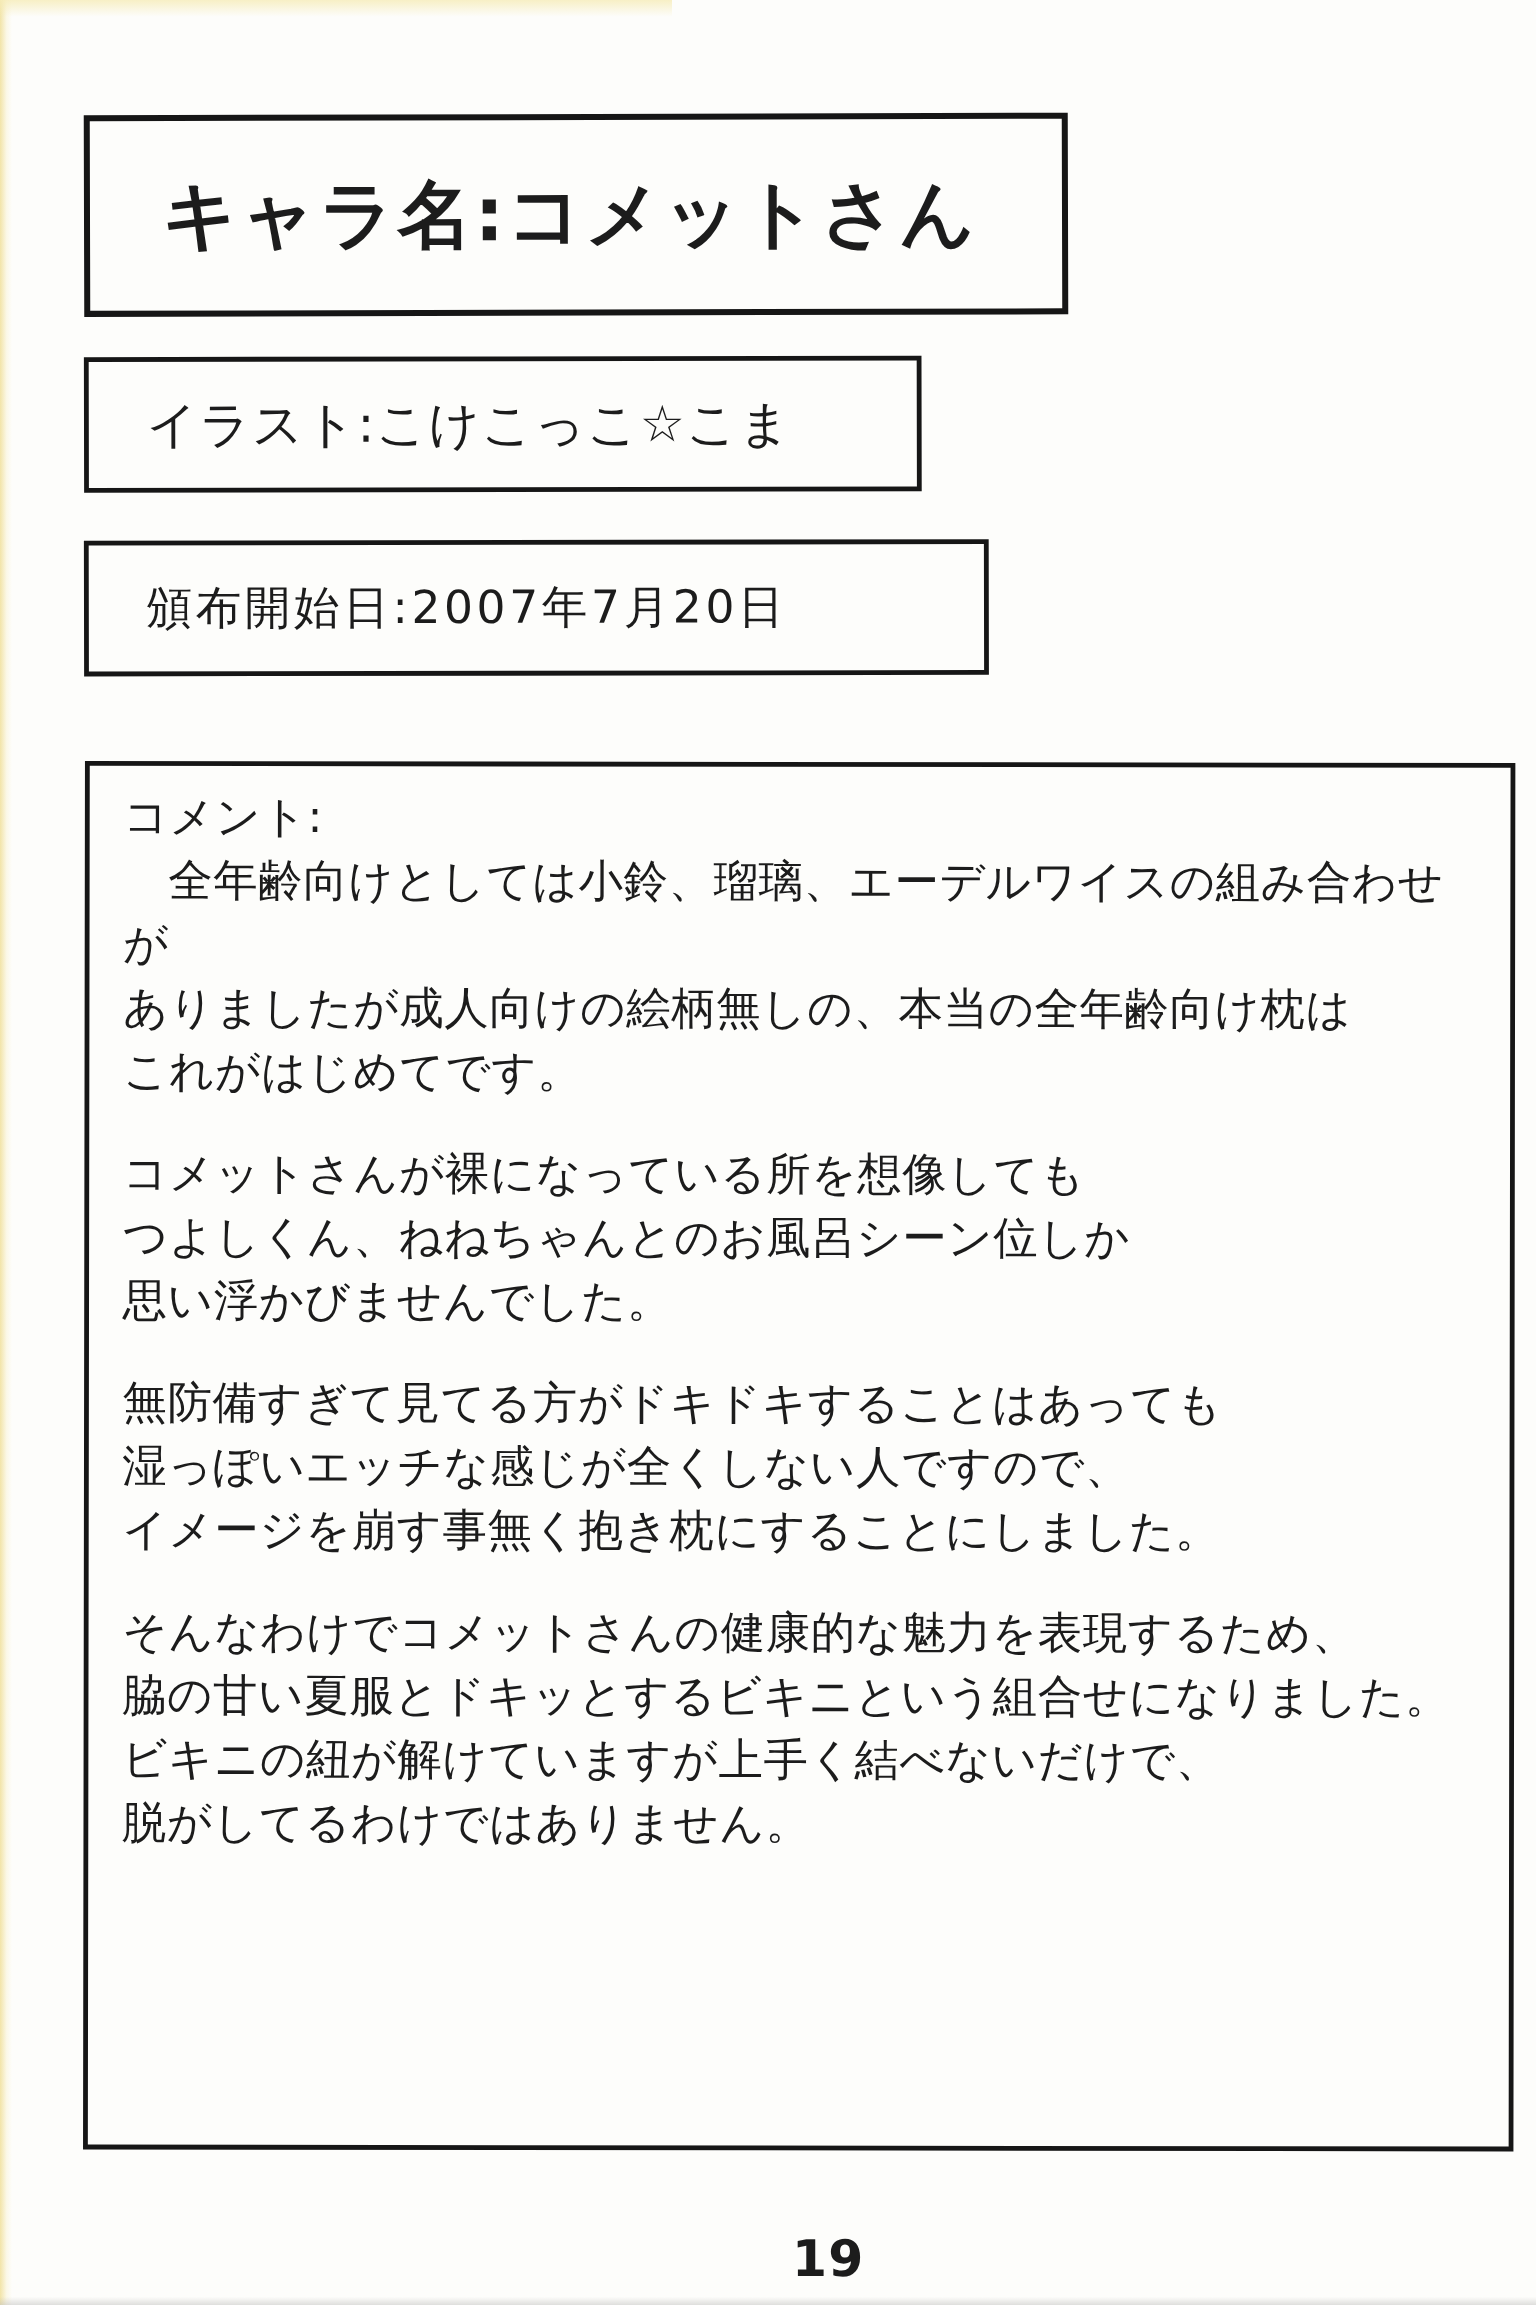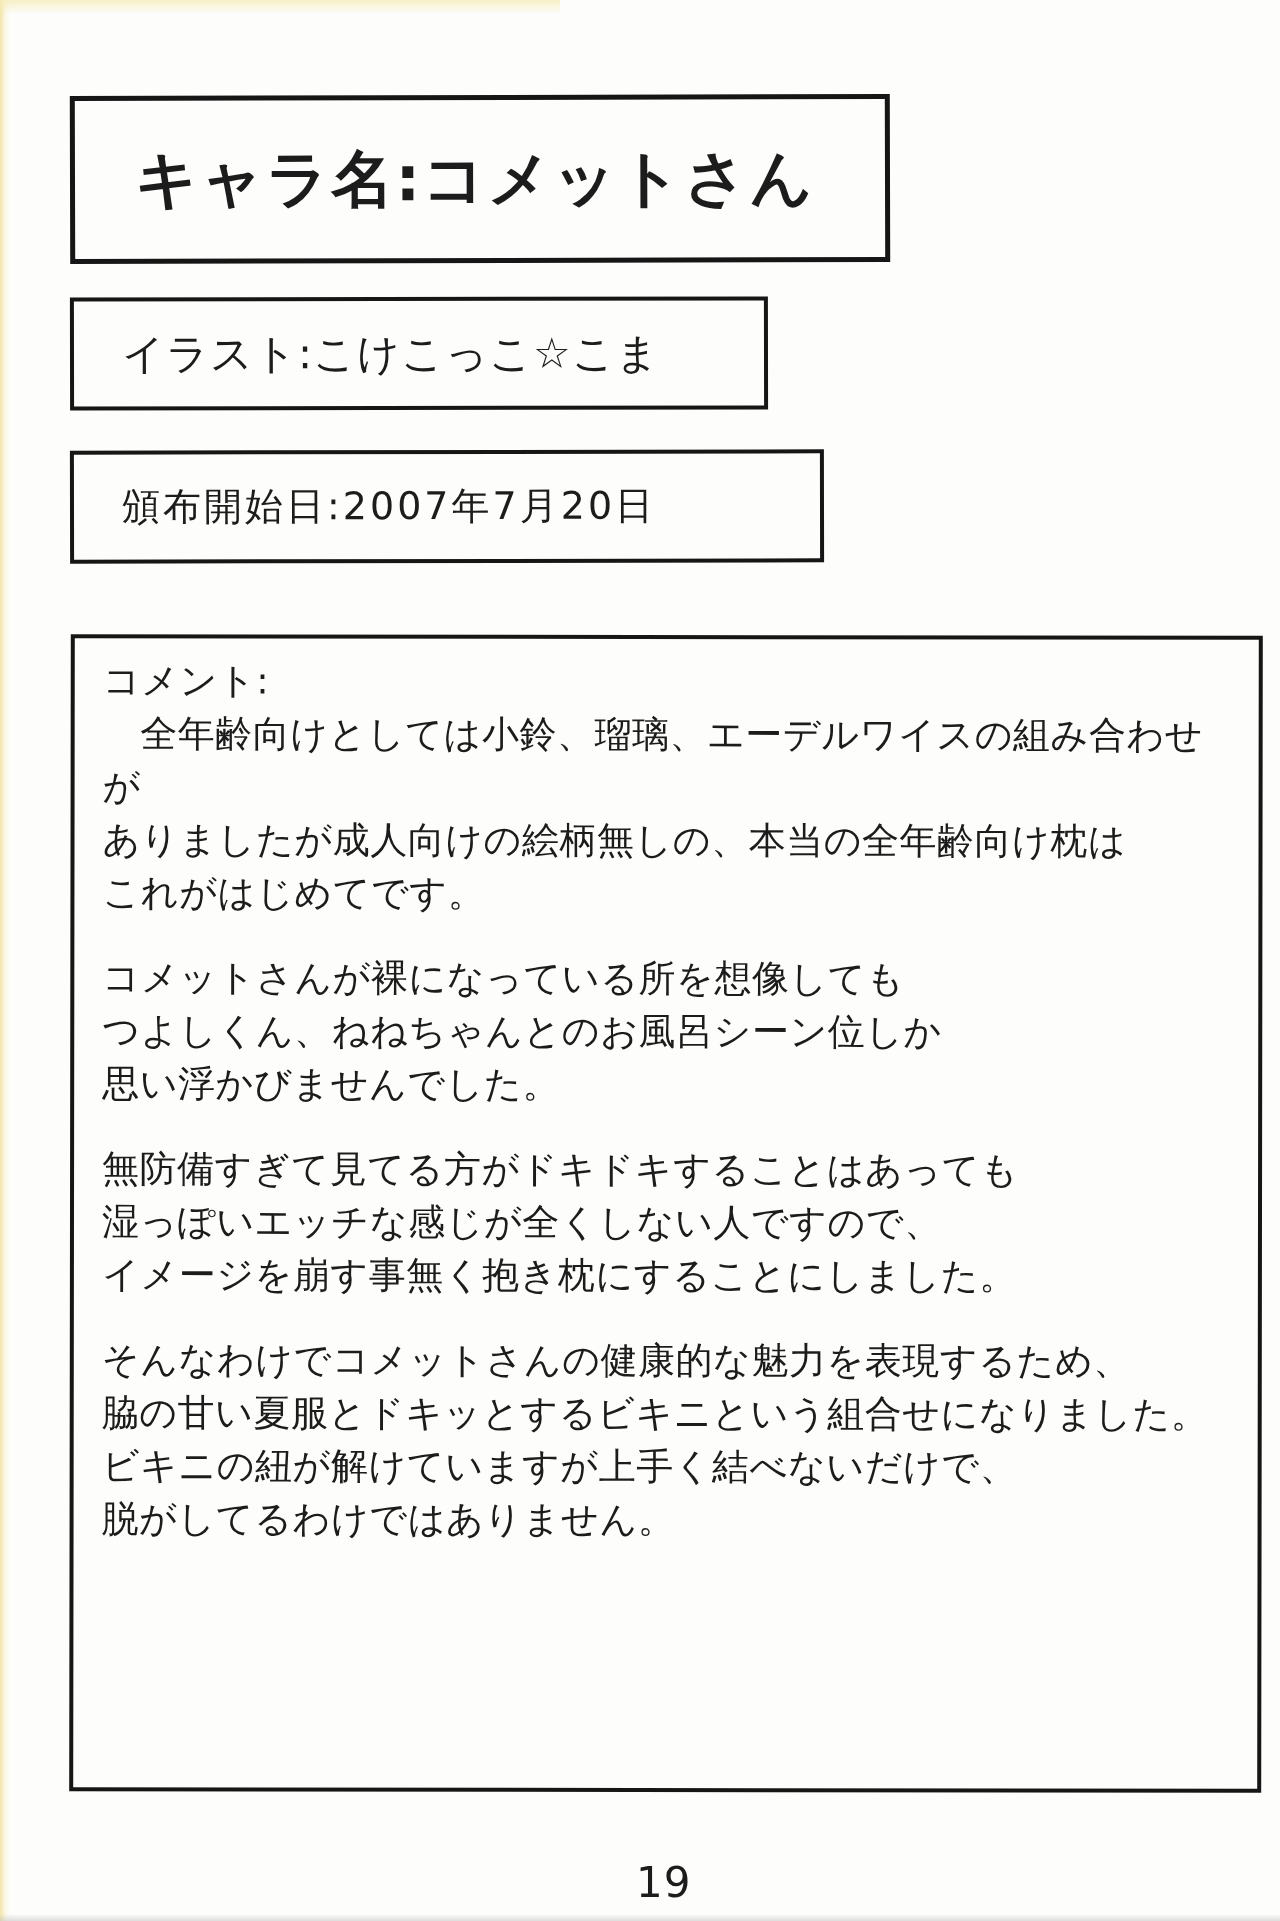--- a/index.html
+++ b/index.html
@@ -99,23 +99,23 @@
   }
   .comment-para {
     margin-top: 32px;
     white-space: pre-line;
   }
   .comment-para.first {
     margin-top: 0;
   }
   .page-number {
     position: absolute;
-    left: 636px; top: 1858px;
+    left: 660px; top: 1858px;
     font-size: 42px;
-    font-weight: normal;
+    font-weight: bold;
     letter-spacing: 1px;
   }
 </style>
 </head>
 <body>
 
 <div class="page">
 
   <div class="scan-left-edge"></div>
   <div class="scan-top-edge"></div>

